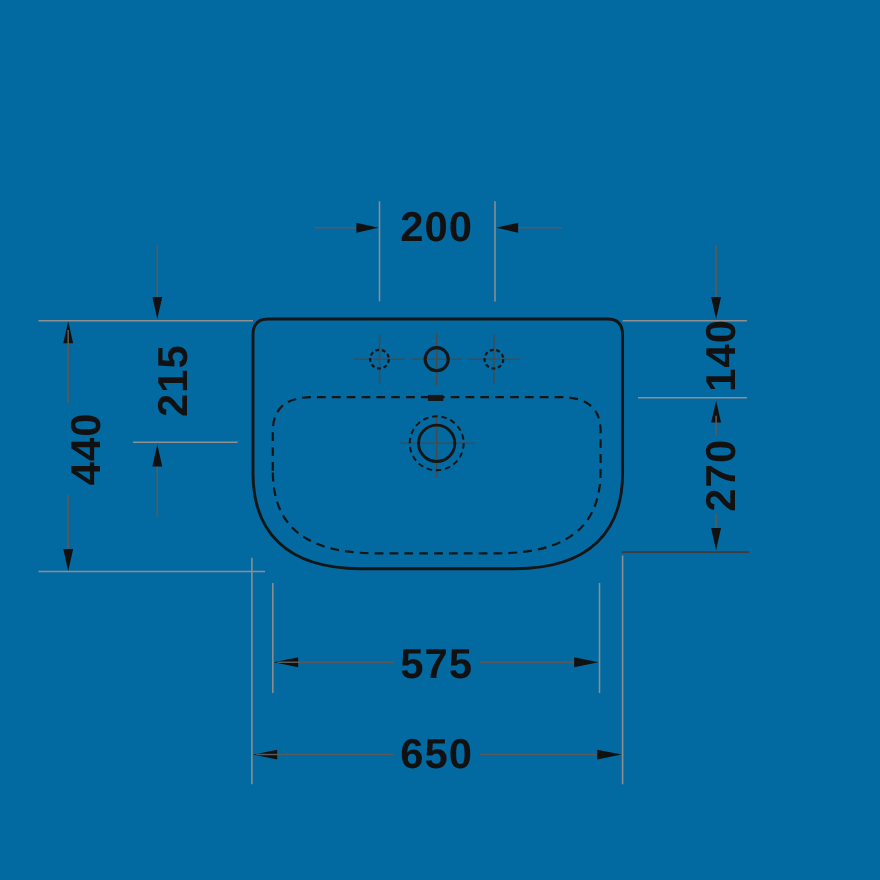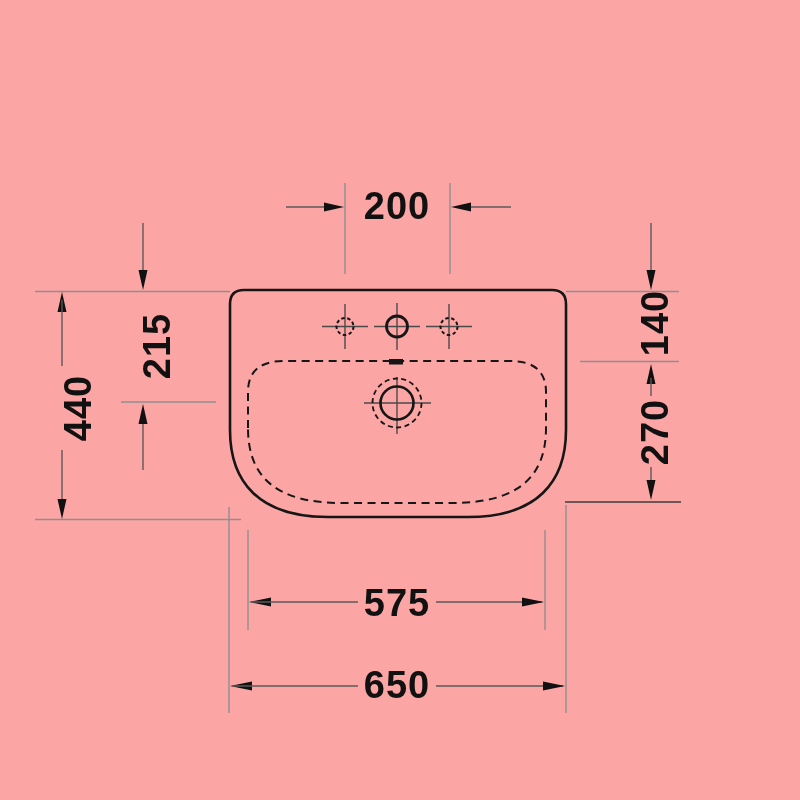--- a/index.html
+++ b/index.html
@@ -1,16 +1,16 @@
 <!DOCTYPE html>
 <html><head>
 <meta charset="utf-8">
 <style>
   html,body{margin:0;padding:0;background:#ffffff;}
-  .page{width:800px;height:800px;position:relative;background:#fca5a5;overflow:hidden;}
+  .page{width:800px;height:800px;position:relative;background:#0369a1;overflow:hidden;}
   svg{display:block;}
   .dim-label{font-family:"Liberation Sans", sans-serif;font-weight:bold;font-size:38px;
              fill:#111111;letter-spacing:1px;}
   .ref{stroke:#8f8f8f;stroke-width:1.4;fill:none;}
   .ref-dark{stroke:#3d3d3d;stroke-width:1.6;fill:none;}
   .stem{stroke:#5a5a5a;stroke-width:1.4;fill:none;}
   .head{fill:#111111;stroke:none;}
   .outline{stroke:#161616;stroke-width:2.6;fill:none;}
   .outline-dashed{stroke:#161616;stroke-width:2;fill:none;stroke-dasharray:8 5.5;}
   .hole{stroke:#161616;stroke-width:2.8;fill:none;}

